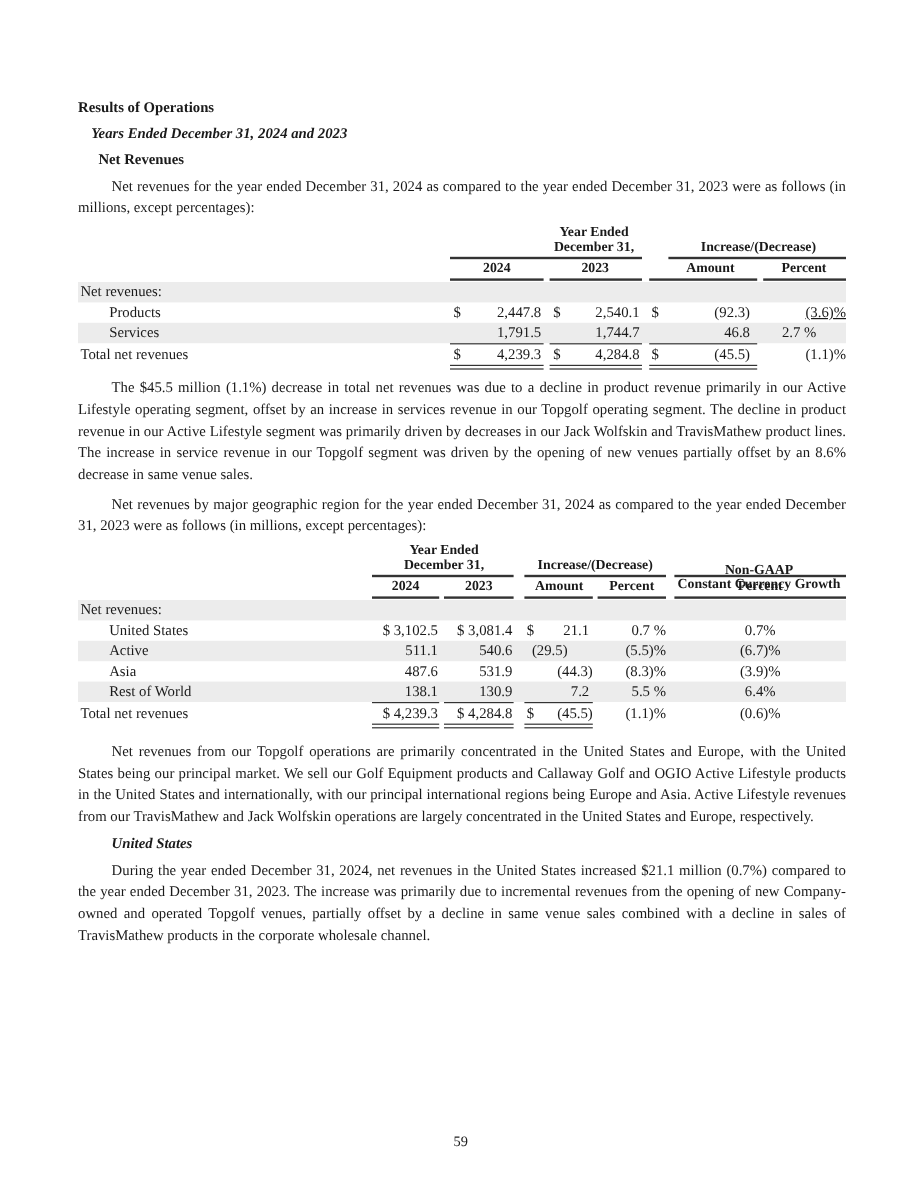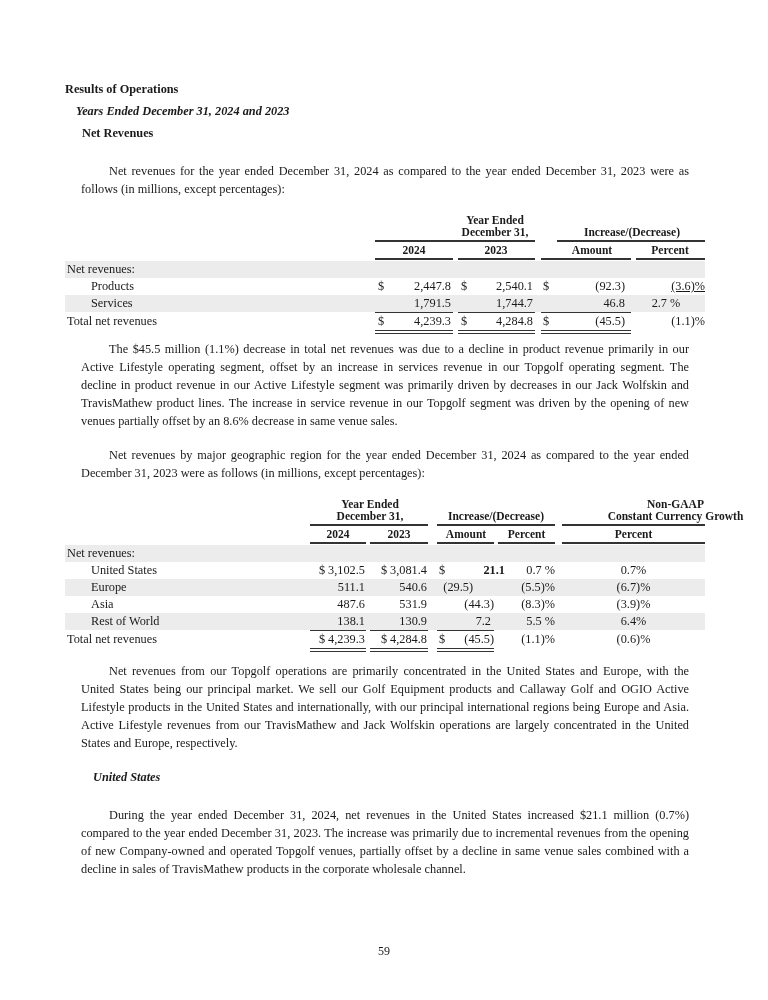--- a/index.html
+++ b/index.html
@@ -6,21 +6,21 @@
   body {
     width: 768px; height: 1000px; position: relative; overflow: hidden;
     font-family: "Liberation Serif", "DejaVu Serif", serif;
     color: #1a1a1a; font-size: 12.3px; line-height: 18px;
   }
   .page { position: absolute; left: 65px; top: 80px; width: 640px; }
   .h-bold { font-weight: bold; margin: 0; height: 22px; line-height: 18px; }
   .h-ital { font-weight: bold; font-style: italic; margin: 0 0 0 11px; height: 22px; }
   .h-sub  { font-weight: bold; margin: 0 0 0 17px; height: 22px; }
   .h-ital2 { font-weight: bold; font-style: italic; margin: 0 0 0 28px; height: 22px; }
-  p.para { margin: 16px; text-align: justify; text-indent: 28px; }
+  p.para { margin: 0; text-align: justify; text-indent: 28px; }
   .t { position: relative; width: 640px; }
   .row { position: absolute; left: 0; width: 640px; height: 17px; line-height: 17px; }
   .row.shade { background: #ececec; }
   .cell { position: absolute; top: 0; height: 17px; white-space: nowrap; }
   .r { text-align: right; }
   .c { text-align: center; }
   .hdr { font-weight: bold; font-size: 11.5px; line-height: 12px; text-align: center; position: absolute; white-space: nowrap; }
   .rule { position: absolute; height: 0; border-top: 2px solid #333; }
   .rule1 { position: absolute; height: 0; border-top: 1px solid #333; }
   .dbl { position: absolute; height: 2px; border-top: 1px solid #333; border-bottom: 1px solid #333; }
@@ -93,21 +93,21 @@
 
   <p class="para" style="margin-top:8px;">The $45.5 million (1.1%) decrease in total net revenues was due to a decline in product revenue primarily in our Active Lifestyle operating segment, offset by an increase in services revenue in our Topgolf operating segment. The decline in product revenue in our Active Lifestyle segment was primarily driven by decreases in our Jack Wolfskin and TravisMathew product lines. The increase in service revenue in our Topgolf segment was driven by the opening of new venues partially offset by an 8.6% decrease in same venue sales.</p>
   <p class="para" style="margin-top:7px;">Net revenues by major geographic region for the year ended December 31, 2024 as compared to the year ended December 31, 2023 were as follows (in millions, except percentages):</p>
 
   <div class="t" style="height:156px; margin-top:6px;">
     <div class="hdr" style="left:245px; width:120px; top:0;">
       <div>Year Ended</div>
       <div>December 31,</div>
     </div>
     <div class="hdr" style="left:372px; width:118px; top:12px;">Increase/(Decrease)</div>
-    <div class="hdr" style="left:495px; width:145px; top:0;margin-left:43px;">
+    <div class="hdr" style="left:495px; width:145px; top:16px;">
       <div>Non-GAAP</div>
       <div>Constant Currency Growth</div>
     </div>
     <div class="rule" style="left:245px; top:26px; width:118px;"></div>
     <div class="rule" style="left:372px; top:26px; width:118px;"></div>
     <div class="rule" style="left:497px; top:26px; width:143px;"></div>
 
     <div class="hdr" style="left:245px; width:56px; top:30px;">2024</div>
     <div class="hdr" style="left:305px; width:58px; top:30px;">2023</div>
     <div class="hdr" style="left:372px; width:58px; top:30px;">Amount</div>
@@ -121,26 +121,26 @@
 
     <div class="row shade" style="top:47px;">
       <span class="cell" style="left:2px;">Net revenues:</span>
     </div>
 
     <div class="row" style="top:64px;">
       <span class="cell" style="left:26px;">United States</span>
       <span class="cell r" style="left:240px; width:60px;">$ 3,102.5</span>
       <span class="cell r" style="left:300px; width:62px;">$ 3,081.4</span>
       <span class="cell" style="left:374px;">$</span>
-      <span class="cell r" style="left:394px; width:46px;font-weight:bold;">21.1</span>
+      <span class="cell r" style="left:380px; width:46px;">21.1</span>
       <span class="cell r" style="left:430px; width:60px;">0.7 %</span>
       <span class="cell c" style="left:497px; width:143px;">0.7%</span>
     </div>
     <div class="row shade" style="top:81px;">
-      <span class="cell" style="left:26px;">Europe</span>
+      <span class="cell" style="left:26px;">Active</span>
       <span class="cell r" style="left:240px; width:60px;">511.1</span>
       <span class="cell r" style="left:300px; width:62px;">540.6</span>
       <span class="cell r" style="left:359px; width:49px;">(29.5)</span>
       <span class="cell r" style="left:430px; width:60px;">(5.5)%</span>
       <span class="cell c" style="left:497px; width:143px;">(6.7)%</span>
     </div>
     <div class="row" style="top:98px;">
       <span class="cell" style="left:26px;">Asia</span>
       <span class="cell r" style="left:240px; width:60px;">487.6</span>
       <span class="cell r" style="left:300px; width:62px;">531.9</span>

